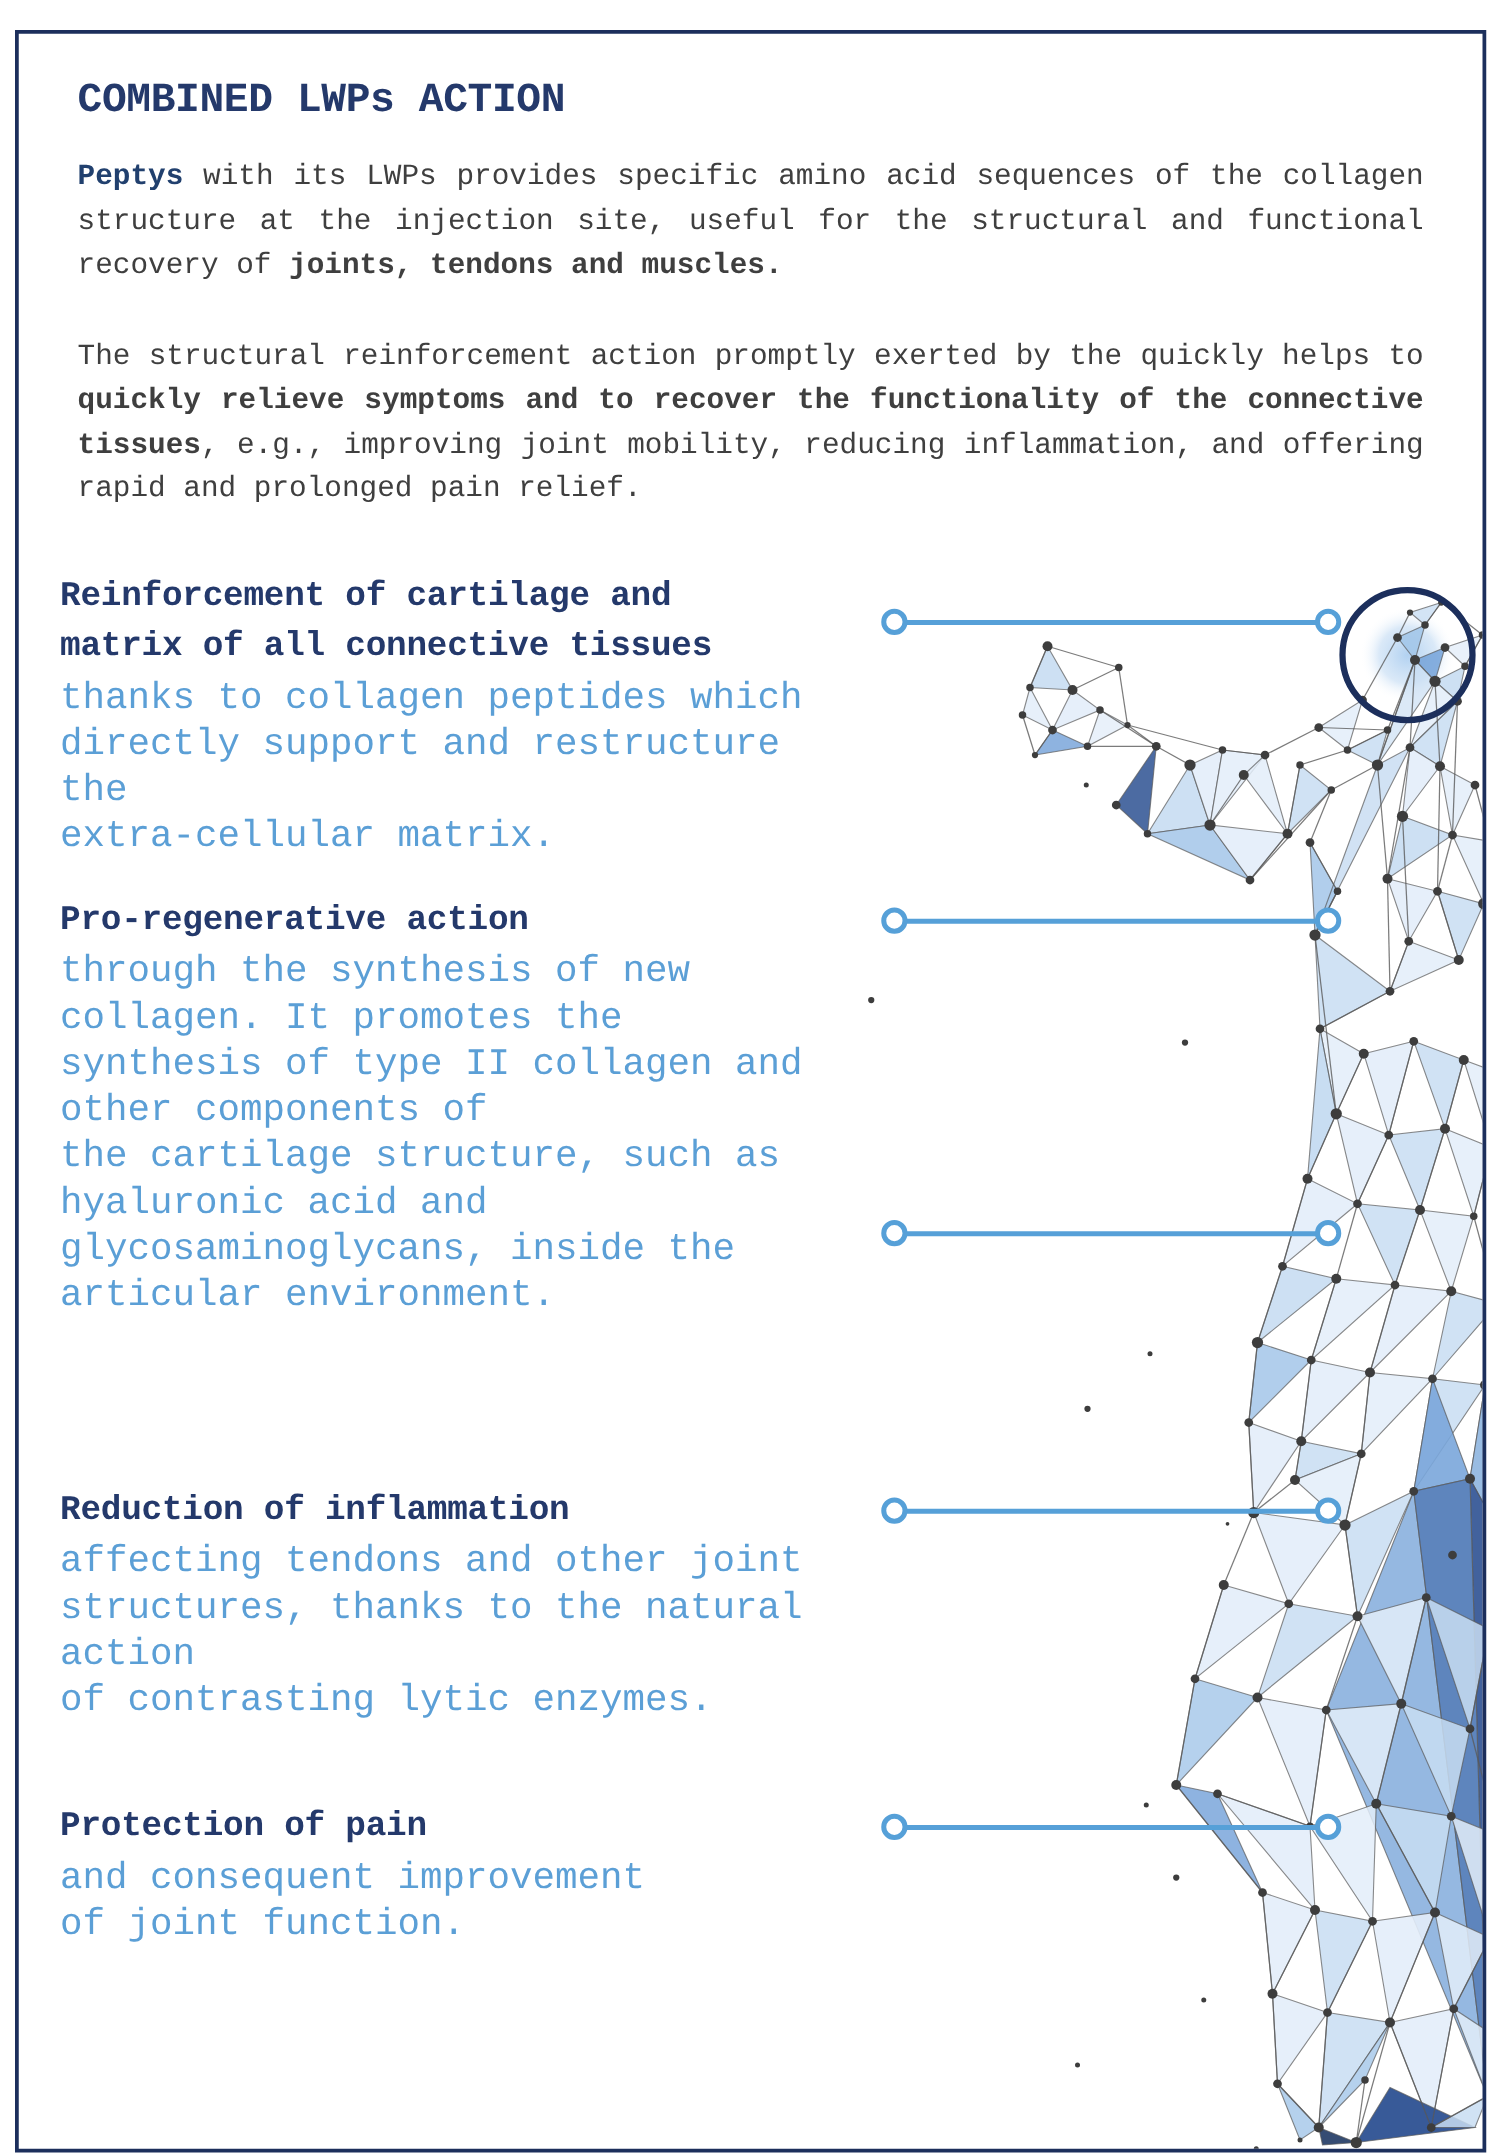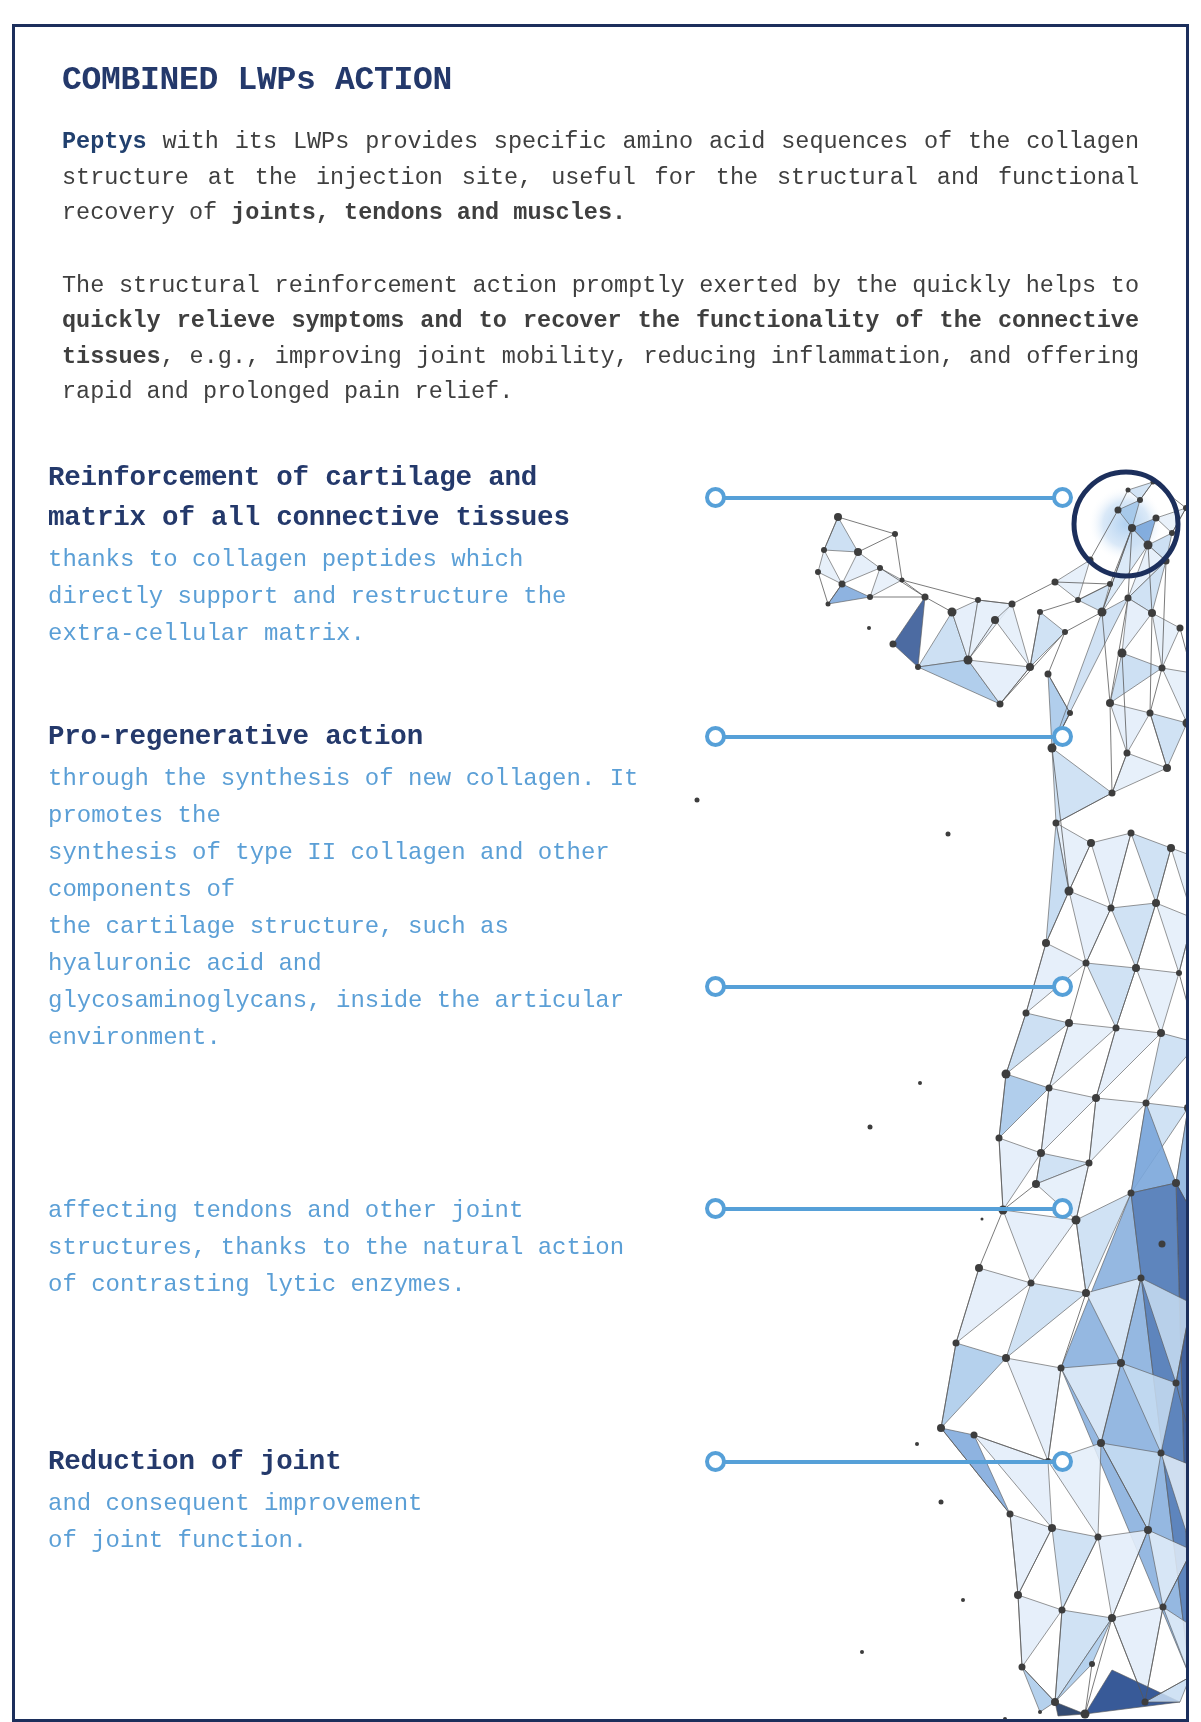--- a/index.html
+++ b/index.html
@@ -14,21 +14,21 @@
          font-size:23.5px;line-height:35.5px;color:var(--body-text);text-align:justify;}
   .intro p{margin:0;}
   .intro p + p{margin-top:37px;}
   .seg-bold{font-weight:700;}
   .seg-brand{font-weight:700;color:var(--brand);}
 
   .sections{position:absolute;inset:0;z-index:3;pointer-events:none;}
   .section{position:absolute;left:48px;width:602px;text-align:left;}
   .section h2{margin:0;font-size:27.5px;line-height:40px;font-weight:700;color:var(--navy);
               white-space:pre-line;letter-spacing:-.2px;}
-  .section p{margin:3px 0 0;font-size:24px;line-height:37px;color:var(--desc-blue);white-space:pre-line;}
+  .section p{margin:3px 0 0;font-size:30px;line-height:37px;color:var(--desc-blue);white-space:pre-line;}
   .sec-0{top:446px}.sec-1{top:705px}.sec-2{top:955px}.sec-3{top:1177px}.sec-4{top:1430px}
 
   .connectors{position:absolute;inset:0;z-index:4;pointer-events:none;}
   .connector{position:absolute;left:705px;width:368px;height:22px;}
   .conn-0{top:475px}.conn-1{top:714px}.conn-2{top:964px}.conn-3{top:1186px}.conn-4{top:1439px}
   .connector .line{position:absolute;left:11px;right:11px;top:9px;height:4px;
                    background:var(--accent);border-radius:2px;}
   .connector .dot{position:absolute;top:0;width:13px;height:13px;border:4.5px solid var(--accent);
                   border-radius:50%;background:#fff;}
   .connector .dot.l{left:0}.connector .dot.r{right:0}
@@ -59,26 +59,27 @@
       <div class="section sec-1">
       <h2>Pro-regenerative action</h2>
       <p>through the synthesis of new collagen. It promotes the
 synthesis of type II collagen and other components of
 the cartilage structure, such as hyaluronic acid and
 glycosaminoglycans, inside the articular environment.</p>
     </div>
       <div class="section sec-2">
     </div>
       <div class="section sec-3">
+      <h2>Reduction of inflammation</h2>
       <p>affecting tendons and other joint
 structures, thanks to the natural action
 of contrasting lytic enzymes.</p>
     </div>
       <div class="section sec-4">
-      <h2>Reduction of joint</h2>
+      <h2>Protection of pain</h2>
       <p>and consequent improvement
 of joint function.</p>
     </div>
     </div>
 
   <div class="connectors">
       <div class="connector conn-0">
         <span class="line"></span>
         <span class="dot l"></span>
         <span class="dot r"></span>

